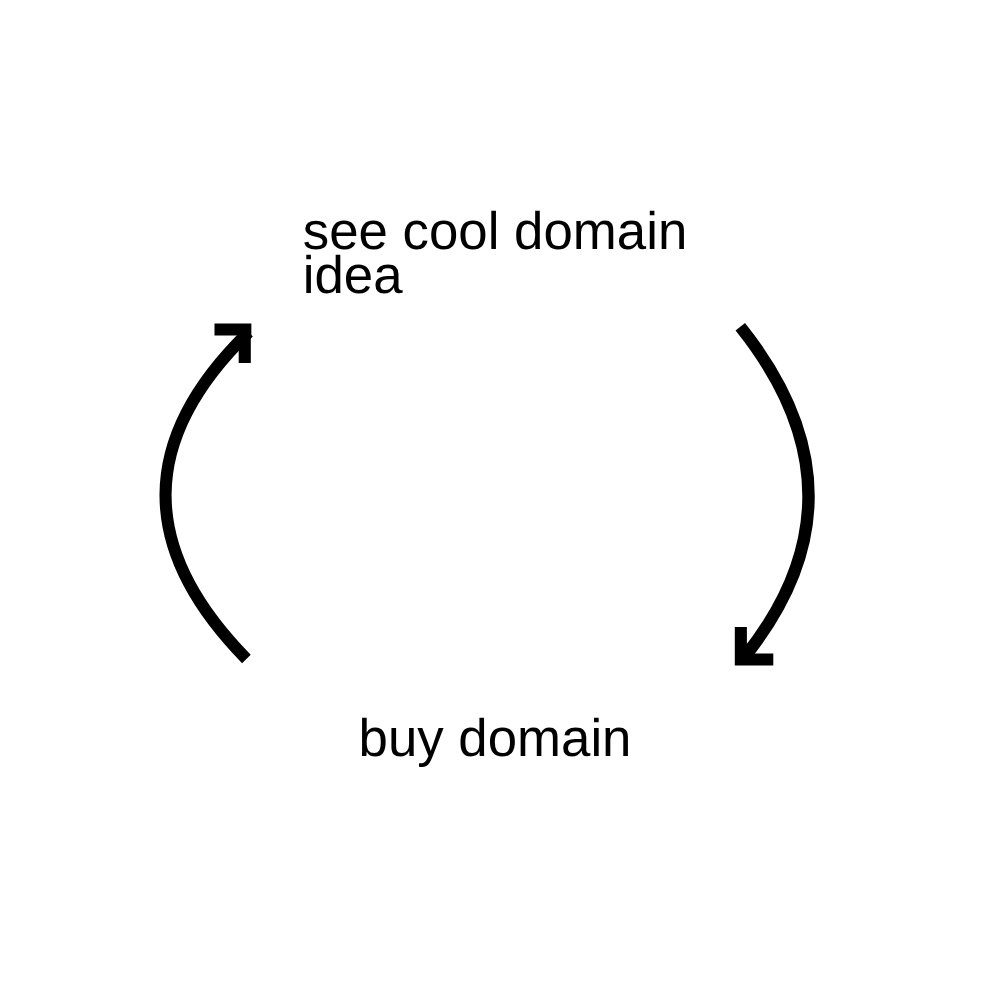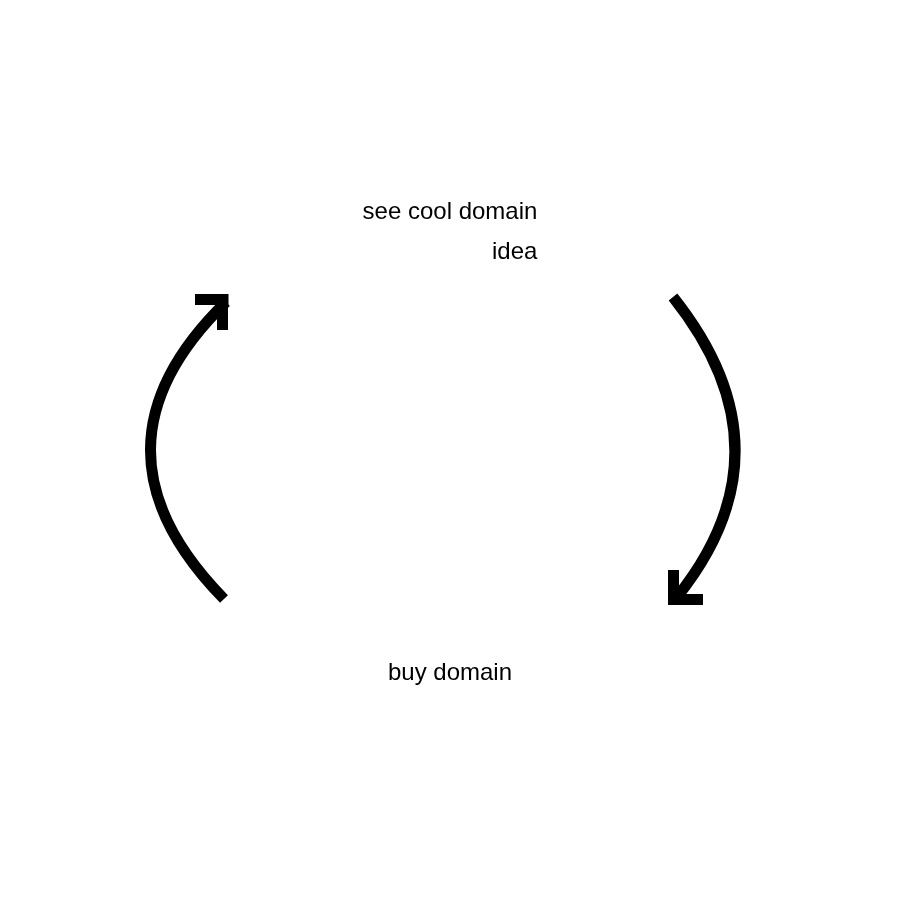--- a/index.html
+++ b/index.html
@@ -14,22 +14,22 @@
   .canvas {
     position: relative;
     width: 900px;
     height: 900px;
     background: #ffffff;
   }
   .node-label {
     position: absolute;
     left: 450px;
     transform: translateX(-50%);
-    text-align: right;
-    font-size: 24px;
+    text-align: left;
+    font-size: 48px;
     line-height: 40px;
     color: #000000;
     white-space: nowrap;
   }
   .node-label.top { top: 191px; }
   .node-label.bottom { top: 652px; }
   svg.arrows {
     position: absolute;
     left: 0;
     top: 0;

